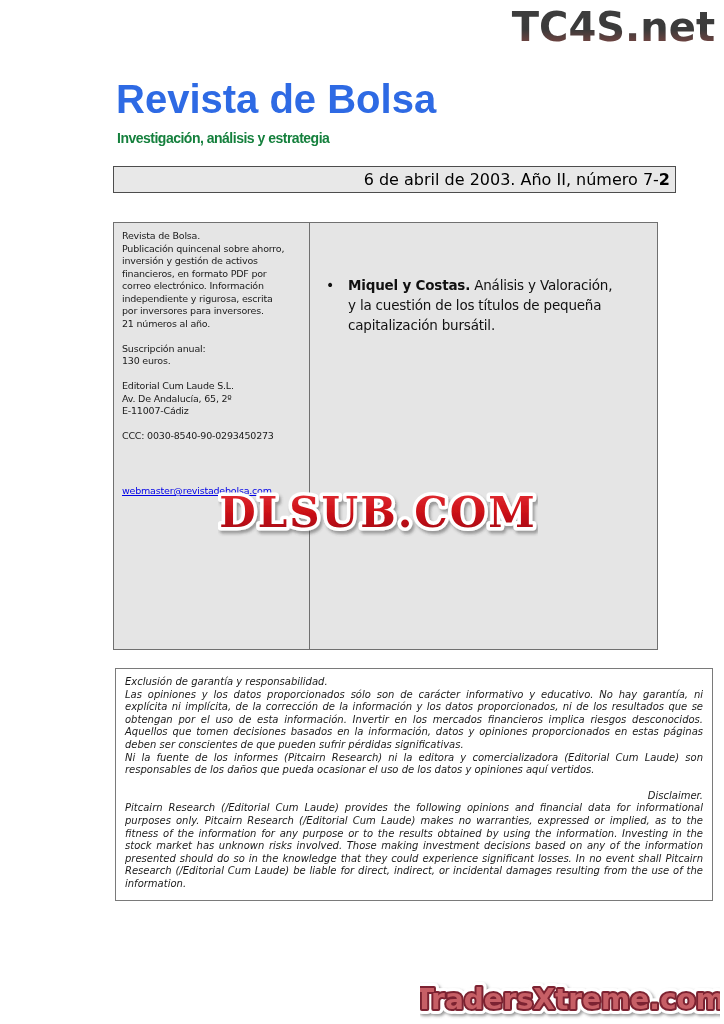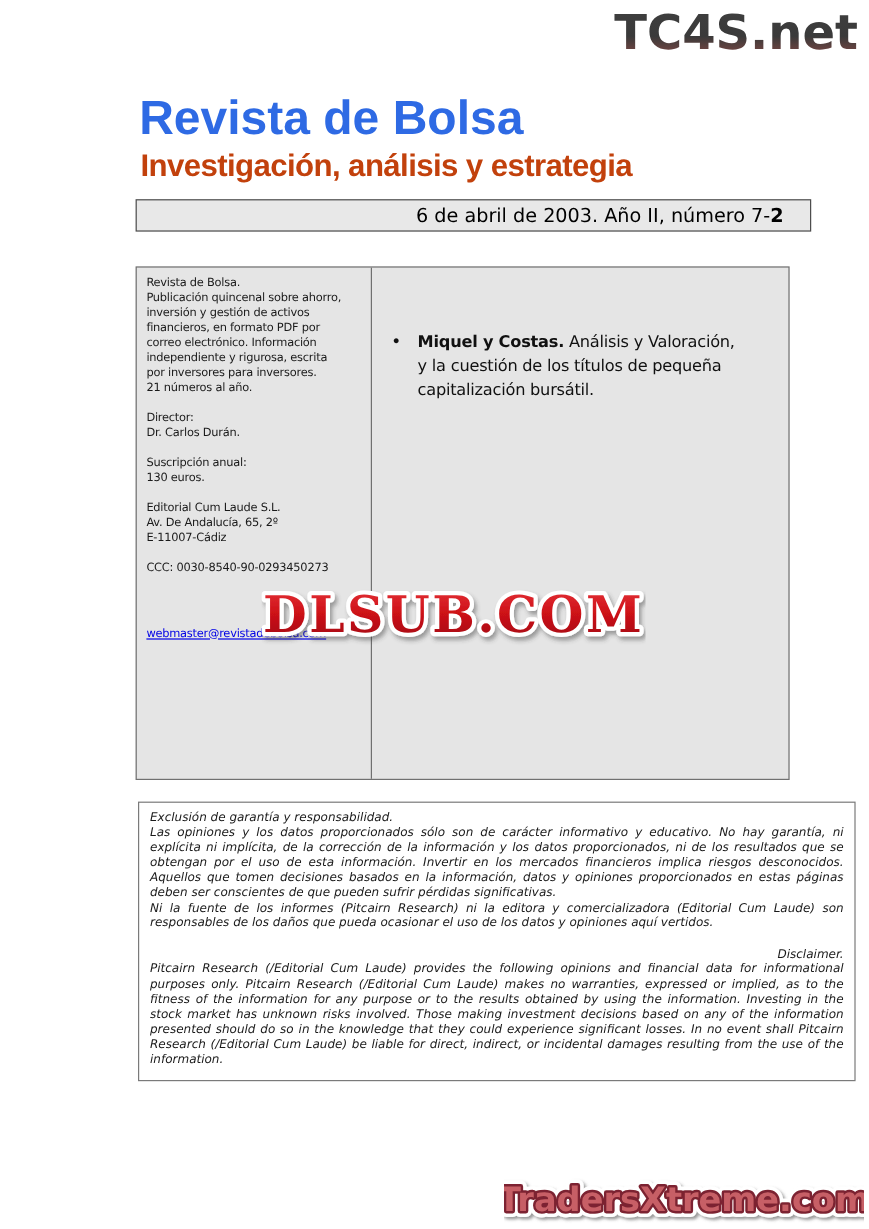--- a/index.html
+++ b/index.html
@@ -11,27 +11,27 @@
   .top-logo{position:absolute;left:503px;top:0px;width:216px;height:54px;}
   
   .title{
     position:absolute;left:116px;top:78px;
     font-family:"Liberation Sans",sans-serif;font-weight:bold;
     font-size:40px;line-height:42px;color:#2e6ae4;letter-spacing:0px;white-space:nowrap;
   }
   .subtitle{
     position:absolute;left:117px;top:126px;
     font-family:"Liberation Sans",sans-serif;font-weight:bold;
-    font-size:26px;line-height:24px;color:#c2410c;letter-spacing:-0.5px;white-space:nowrap;
+    font-size:14px;line-height:24px;color:#15803d;letter-spacing:-0.5px;white-space:nowrap;
   }
   .date-bar{
     position:absolute;left:113px;top:166px;width:563px;height:27px;
     background:#e8e8e8;border:1px solid #4d4d4d;box-sizing:border-box;
     text-align:right;font-size:16px;line-height:25px;color:#000;
-    padding-right:22px;white-space:nowrap;
+    padding-right:5px;white-space:nowrap;
   }
   .date-bar .bold{font-weight:bold;}
   
   .info-table{
     position:absolute;left:113px;top:222px;width:545px;height:428px;
     border:1px solid #707070;box-sizing:border-box;display:flex;background:#e5e5e5;
   }
   .left-cell{
     width:196px;box-sizing:border-box;border-right:1px solid #707070;
     padding:7px 2px 6px 8px;font-size:9.5px;line-height:12.5px;
@@ -90,22 +90,20 @@
 <div class="info-table">
   <div class="left-cell">
     <div class="para">Revista de Bolsa.
 Publicación quincenal sobre ahorro,
 inversión y gestión de activos
 financieros, en formato PDF por
 correo electrónico. Información
 independiente y rigurosa, escrita
 por inversores para inversores.
 21 números al año.</div>
-    <div class="para">Director:
-Dr. Carlos Durán.</div>
     <div class="para">Suscripción anual:
 130 euros.</div>
     <div class="para">Editorial Cum Laude S.L.
 Av. De Andalucía, 65, 2º
 E-11007-Cádiz</div>
     <div class="para">CCC: 0030-8540-90-0293450273</div>
     <a class="email-link" href="#">webmaster@revistadebolsa.com</a>
   </div>
   <div class="right-cell">
     <div class="bullet-row">

